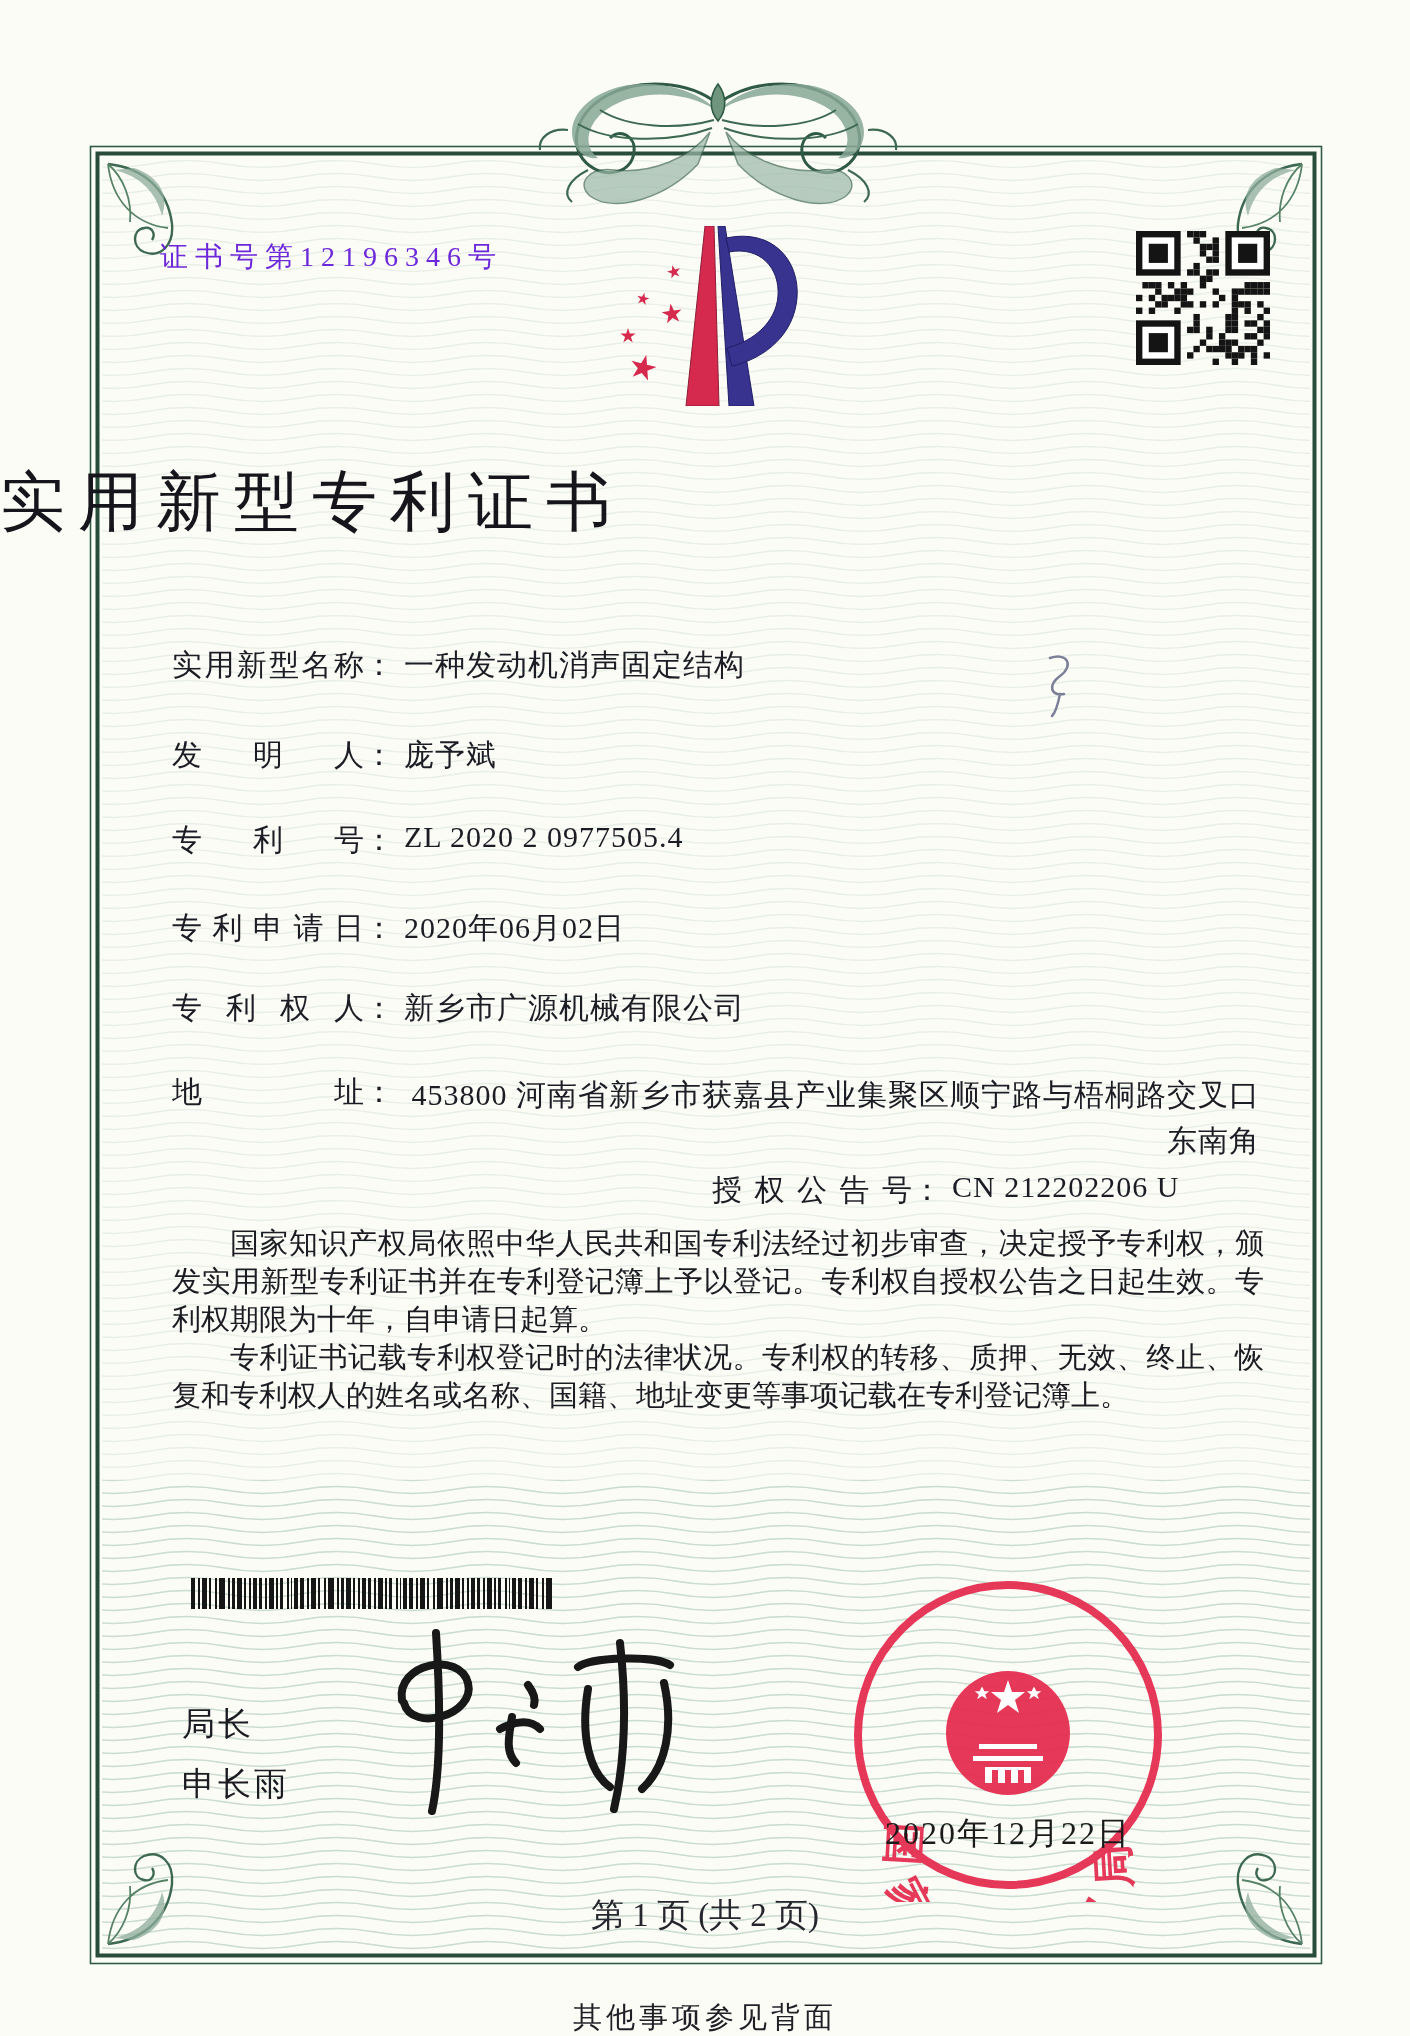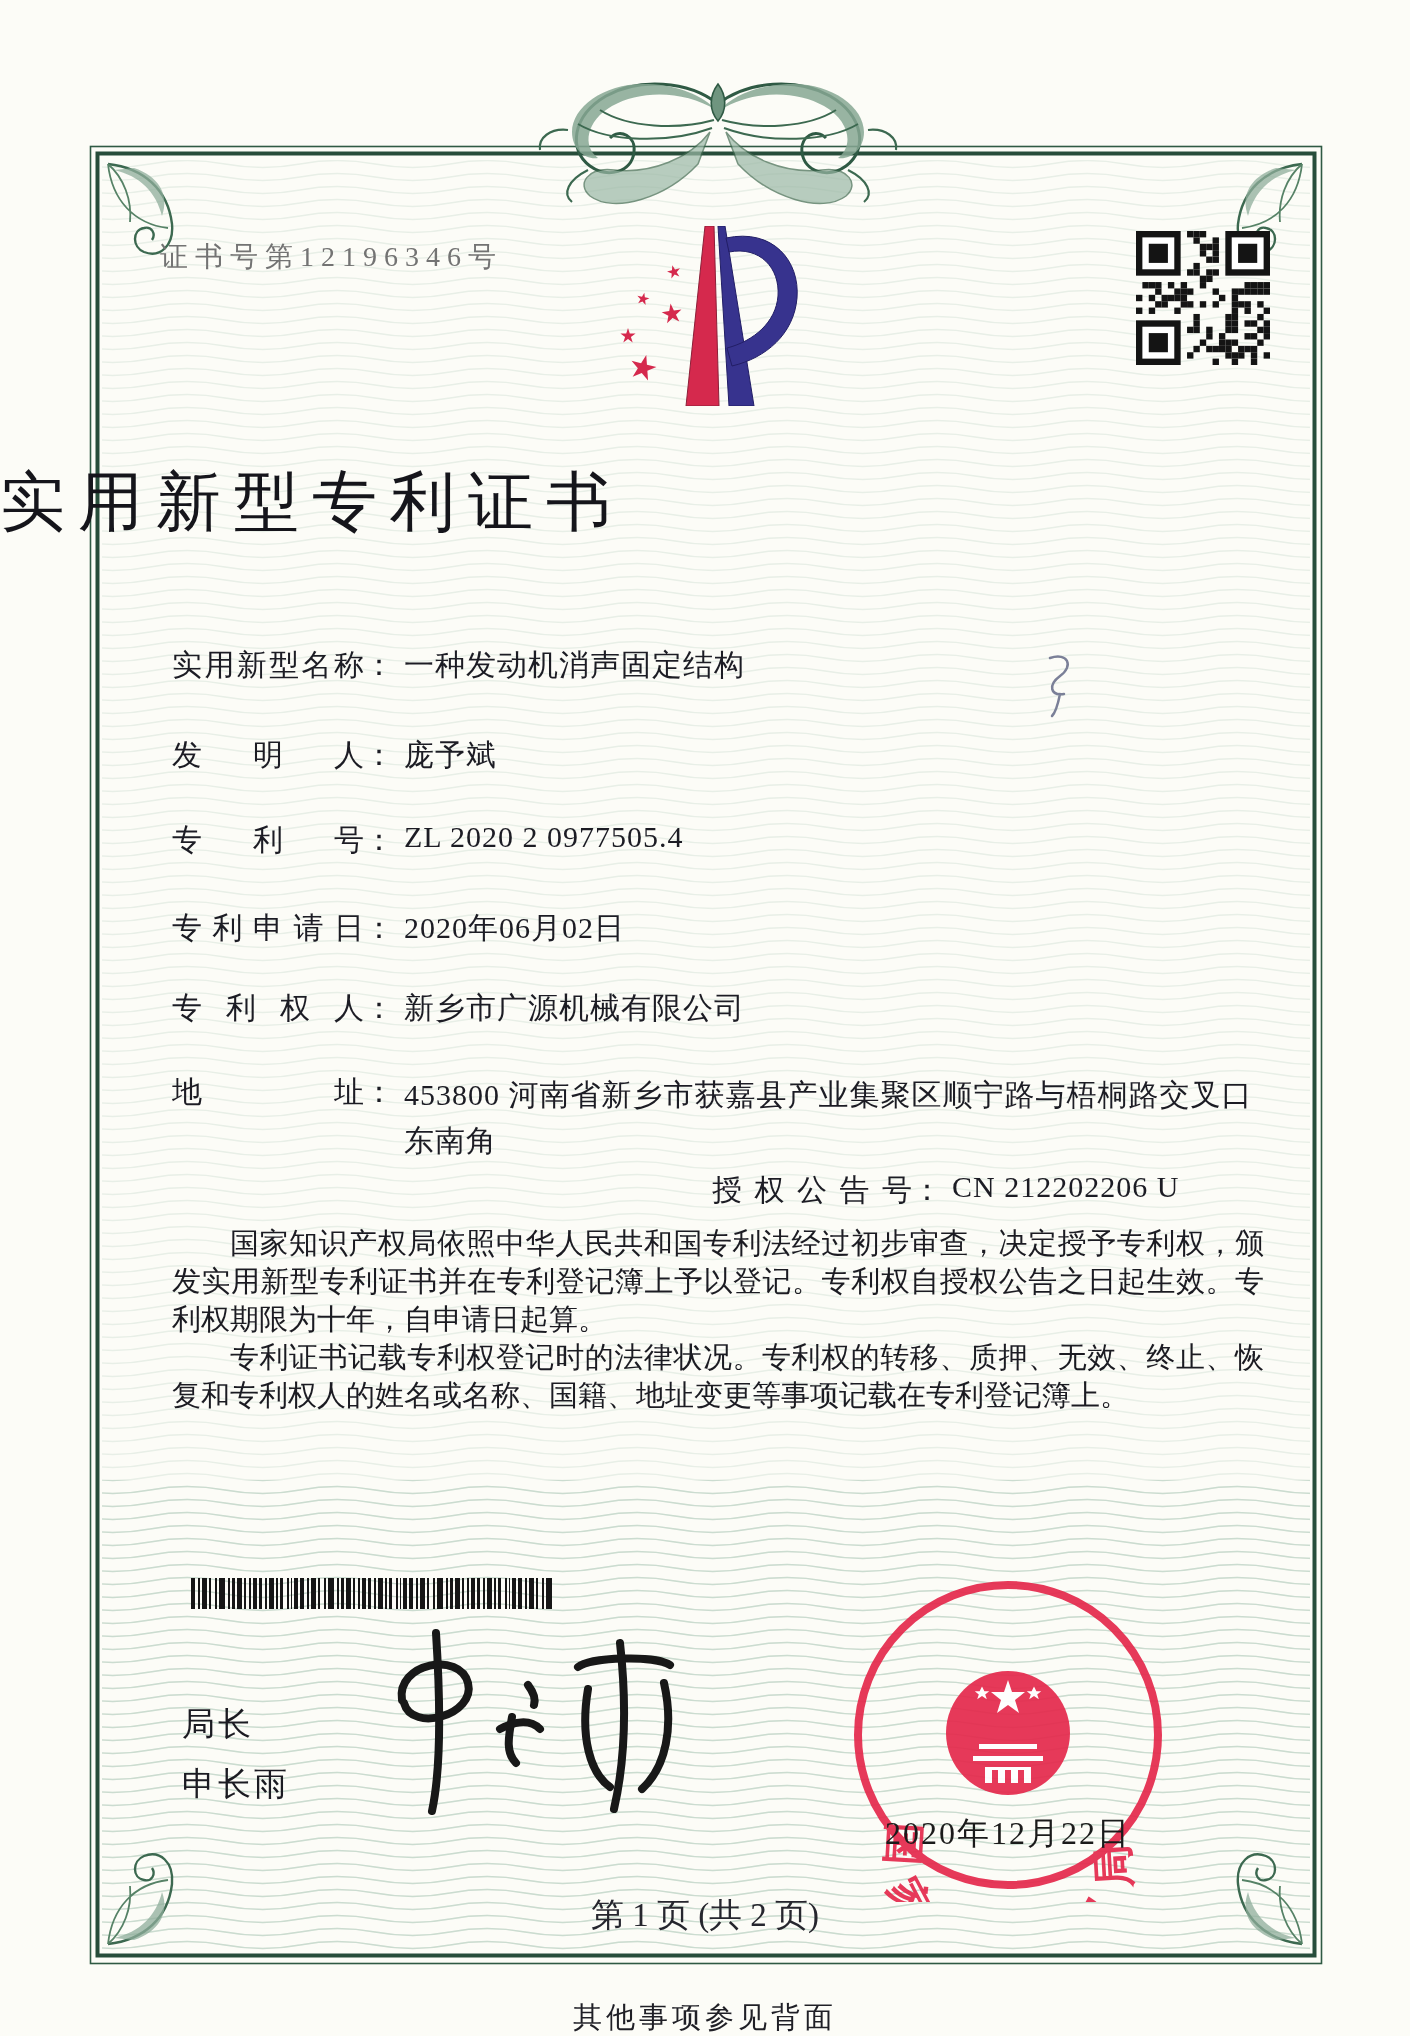--- a/index.html
+++ b/index.html
@@ -1,24 +1,24 @@
 <!DOCTYPE html>
 <html><head>
 <meta charset="utf-8">
 <style>
   html,body{margin:0;padding:0;}
   body{background:#e8e8e4;font-family:"Liberation Serif","DejaVu Serif",serif;}
   .page{position:relative;width:1410px;height:2036px;margin:0 auto;background:#fcfcf7;overflow:hidden;}
   .abs{position:absolute;}
-  .cert-no{left:160px;top:238px;font-size:28px;color:#737373;letter-spacing:7px;}
+  .cert-no{left:160px;top:238px;font-size:28px;color:#6d28d9;letter-spacing:7px;}
   .title{left:0;right:0;top:458px;text-align:left;font-size:65px;font-weight:normal;color:#15151b;letter-spacing:13px;}
   .row{left:172px;font-size:30px;color:#1c1c24;white-space:nowrap;}
   .lbl{display:inline-block;width:192px;text-align:justify;text-align-last:justify;vertical-align:top;}
   .colon{display:inline-block;vertical-align:top;}
-  .val{display:inline-block;padding-left:10px;vertical-align:top;letter-spacing:1px;}
+  .val{display:inline-block;padding-left:10px;vertical-align:top;letter-spacing:1px;text-align:right;}
   .val-wrap{white-space:normal;width:856px;line-height:46px;}
   .grant-no-group{position:absolute;left:540px;top:0;white-space:nowrap;}
   .grant-no-group .lbl{width:200px;}
   .paras{left:172px;top:1224px;width:1092px;font-size:29px;line-height:38px;color:#1b1b22;text-align:justify;}
   .paras p{margin:0;text-indent:2em;}
   .sig-title{left:182px;top:1702px;font-size:33px;color:#1b1b22;letter-spacing:3px;}
   .sig-name{left:182px;top:1762px;font-size:33px;color:#1b1b22;letter-spacing:3px;}
   .page-info{left:0;right:0;top:1893px;text-align:center;font-size:33px;color:#26262e;}
   .back-note{left:0;right:0;top:1998px;text-align:center;font-size:29px;color:#1f1f26;letter-spacing:4px;}
   .seal-date{font-family:"Liberation Serif","DejaVu Serif",serif;}

